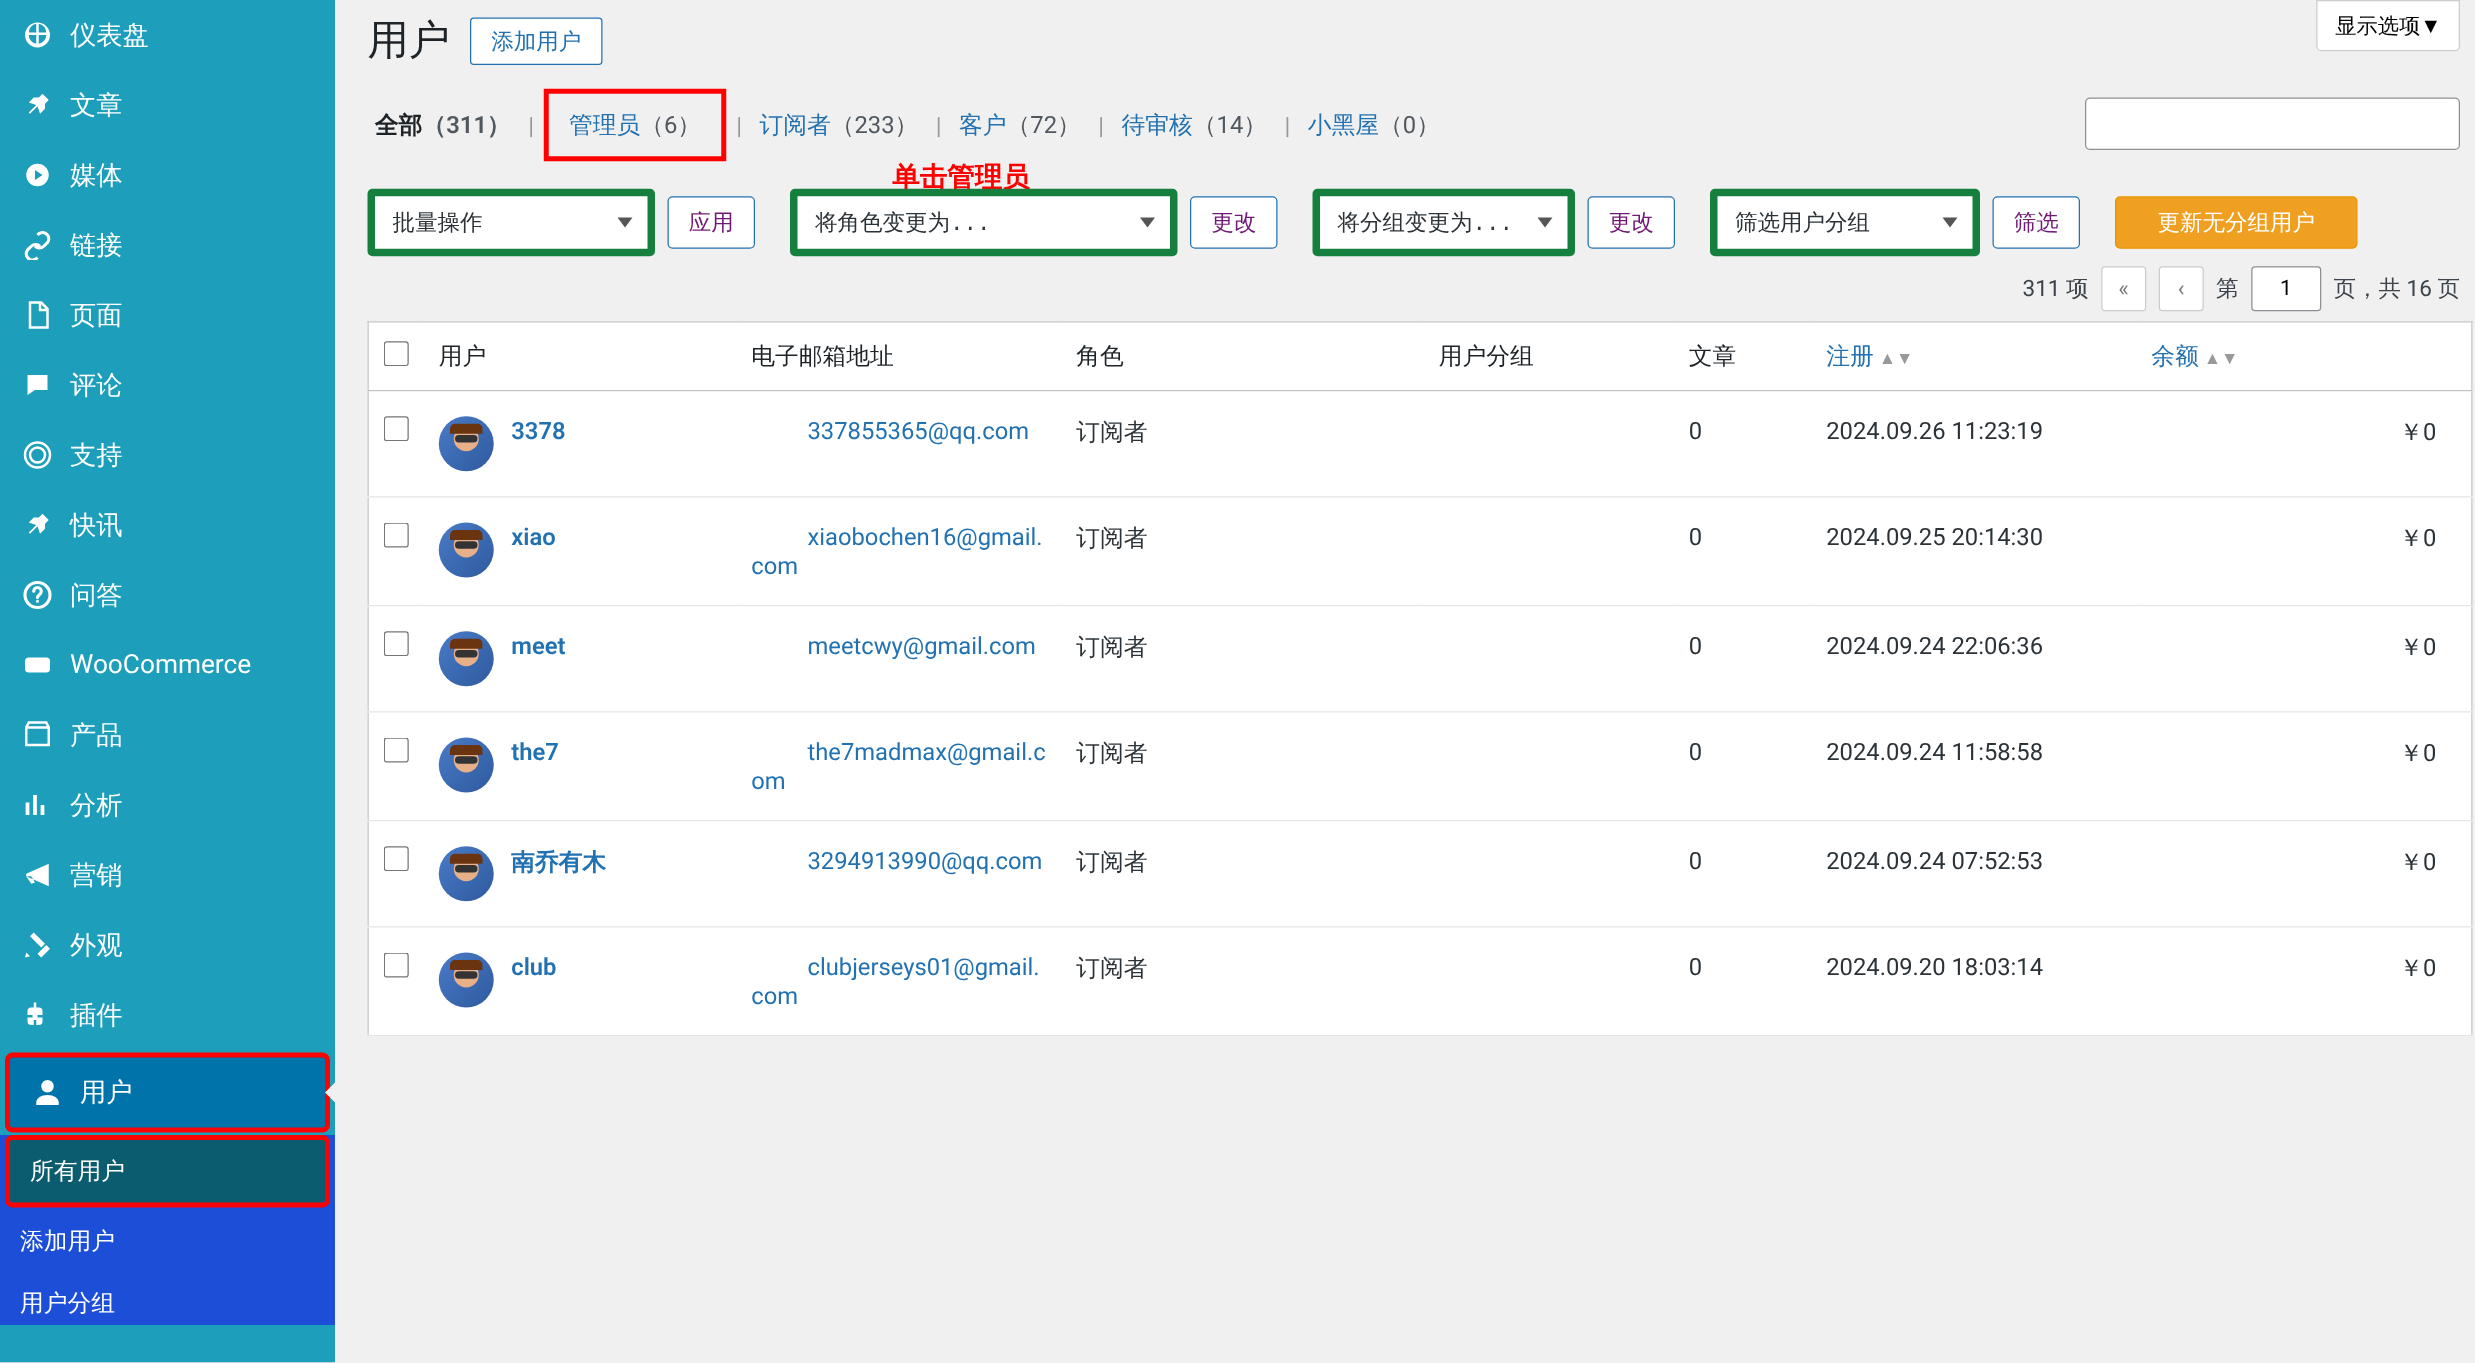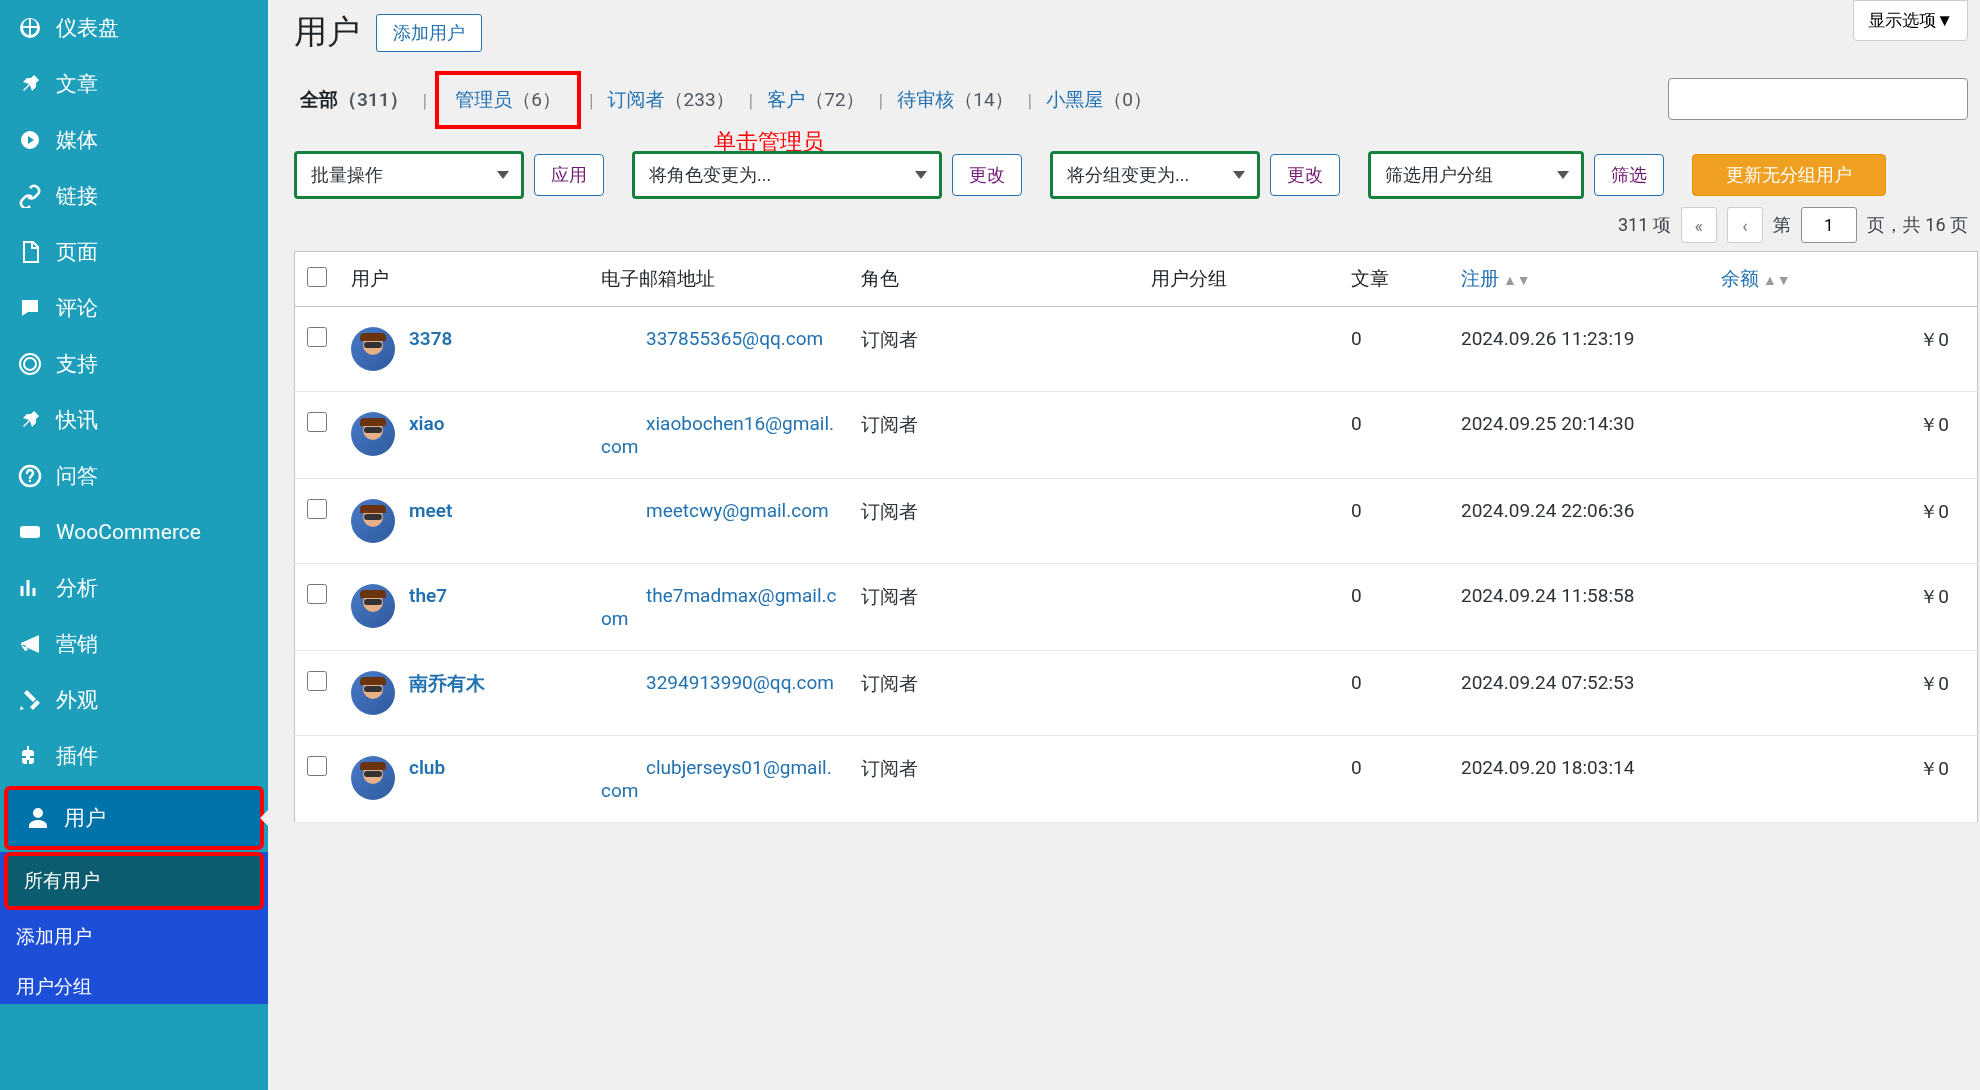--- a/index.html
+++ b/index.html
@@ -24,27 +24,27 @@
 .add-btn { border: 1px solid #2271b1; color: #2271b1; background: #fff; padding: 6px 16px; font-size: 18px; border-radius: 3px; cursor: pointer; }
 
 .screen-options { position: absolute; top: 0; right: 12px; border: 1px solid #ccc; background: #fff; padding: 8px 14px; font-size: 17px; cursor: pointer; border-radius: 0 0 4px 4px; display: flex; align-items: center; gap: 0; }
 
 .filters-row { display: flex; align-items: center; gap: 4px; margin-bottom: 8px; font-size: 19px; position: relative; }
 .filter-link { color: #2271b1; cursor: pointer; padding: 0 6px; }
 .filter-link.current { color: #1d2327; font-weight: 600; }
 .filter-count { color: #50575e; }
 .filter-sep { color: #999; padding: 0 4px; }
 .redbox-filter { border: 4px solid #ff0000; padding: 12px 10px; display: inline-flex; align-items: center; }
-.annot { position: absolute; color: #ff0000; font-size: 22px; left: 420px; top: 56px; font-weight: 400; }
+.annot { position: absolute; color: #ff0000; font-size: 22px; left: 420px; top: 56px; font-weight: 700; }
 
 .search-box { position: absolute; right: 12px; top: 78px; }
 .search-box input { width: 300px; height: 42px; border: 1px solid #8c8f94; border-radius: 4px; padding: 0 10px; font-size: 17px; }
 
 .actions-row { display: flex; align-items: center; gap: 10px; margin: 22px 0 8px 0; flex-wrap: wrap; }
-.select-box { border: 3px solid #15803d; background: #fff; padding: 9px 36px 9px 14px; font-size: 18px; border-radius: 4px; position: relative; cursor: pointer; color: #2c3338; }
+.select-box { border: 6px solid #15803d; background: #fff; padding: 9px 36px 9px 14px; font-size: 18px; border-radius: 4px; position: relative; cursor: pointer; color: #2c3338; font-family: Liberation Mono, monospace; }
 .select-box::after { content: ""; position: absolute; right: 12px; top: 50%; transform: translateY(-50%); width: 0; height: 0; border-left: 6px solid transparent; border-right: 6px solid transparent; border-top: 8px solid #555; }
 .btn-secondary { border: 1px solid #2271b1; color: #701a75; background: #fff; padding: 8px 16px; font-size: 18px; border-radius: 4px; cursor: pointer; }
 .btn-primary { border: 1px solid #e69500; background: #f0a020; color: #fff; padding: 8px 33px; font-size: 18px; border-radius: 4px; cursor: pointer; }
 
 .pager-row { display: flex; justify-content: flex-end; align-items: center; gap: 10px; font-size: 18px; color: #3c434a; margin: 8px 12px 8px 0; }
 .pager-btn { border: 1px solid #ccc; background: #fff; width: 36px; height: 36px; display: flex; align-items: center; justify-content: center; border-radius: 3px; cursor: pointer; color: #777; }
 .pager-input { width: 56px; height: 36px; border: 1px solid #8c8f94; border-radius: 3px; text-align: center; font-size: 17px; }
 
 
 .users-table { width: calc(100% - 2px); border-collapse: collapse; background: #fff; border: 1px solid #c3c4c7; }
@@ -151,20 +151,28 @@
     <span class="icon">
         <svg viewBox="0 0 24 24">
           <rect x="2" y="6" width="20" height="12" rx="3" fill="currentColor"></rect>
         </svg>
       </span>
     <span>WooCommerce</span>
   </div>
   <div class="sidebar-item">
     <span class="icon">
         <svg viewBox="0 0 24 24">
+          <path d="M3 6h18v14H3V6zm0 0l2-4h14l2 4" fill="none" stroke="currentColor" stroke-width="2"></path>
+        </svg>
+      </span>
+    <span>产品</span>
+  </div>
+  <div class="sidebar-item">
+    <span class="icon">
+        <svg viewBox="0 0 24 24">
           <path d="M4 20V10m6 10V4m6 16v-8" stroke="currentColor" stroke-width="3" fill="none"></path>
         </svg>
       </span>
     <span>分析</span>
   </div>
   <div class="sidebar-item">
     <span class="icon">
         <svg viewBox="0 0 24 24">
           <path d="M3 11l18-8v18L3 13v-2zm0 2l4 6 3-1-3-5"></path>
         </svg>

